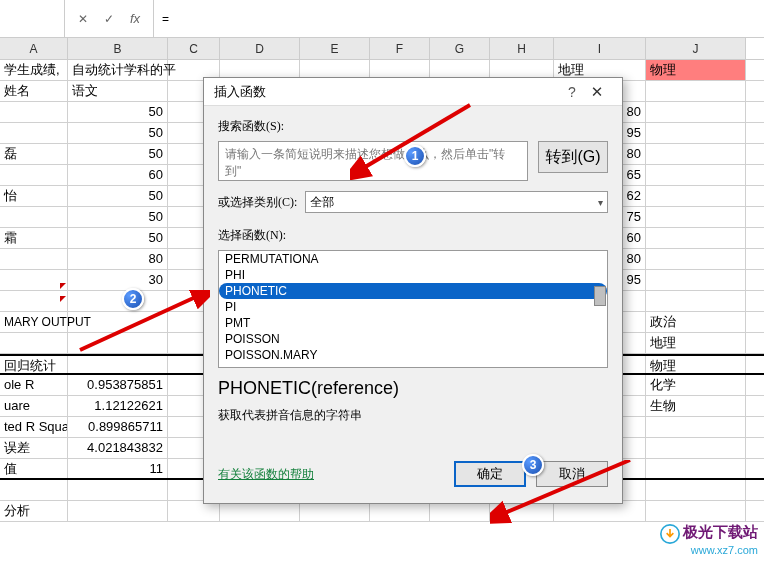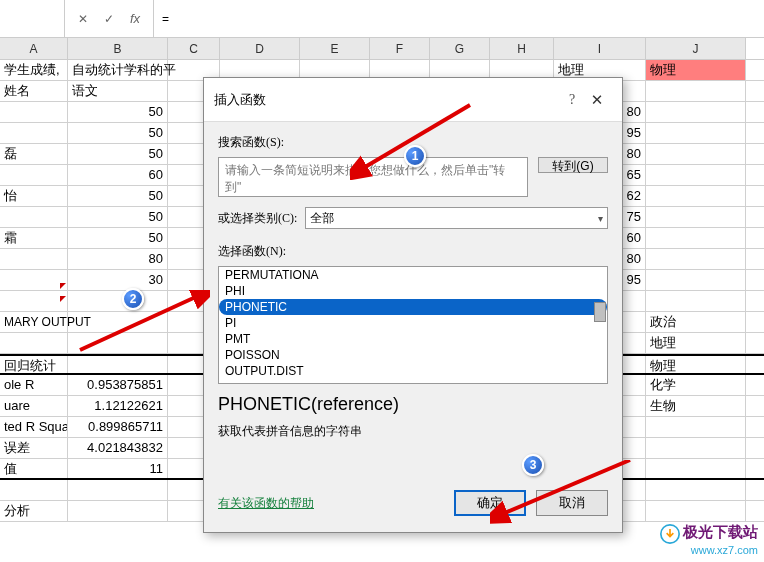--- a/index.html
+++ b/index.html
@@ -32,37 +32,37 @@
   .row { display: flex; height: 21px; border-bottom: 1px solid #d0d0d0; }
   .cell { border-right: 1px solid #d0d0d0; padding: 0 4px; line-height: 20px; overflow: hidden; white-space: nowrap; font-size: 13px; }
   .num { text-align: right; }
   .txt { text-align: left; }
   .header-row .cell { font-weight: normal; }
   .physics { background: #ff7e7e; color: #000; }
   
   .triangle { position: absolute; width: 0; height: 0; border-style: solid; border-width: 6px 6px 0 0; border-color: #c00 transparent transparent transparent; }
   
   .dialog { position: absolute; left: 203px; top: 77px; width: 420px; background: #f0f0f0; border: 1px solid #888; box-shadow: 3px 3px 10px rgba(0,0,0,0.3); z-index: 100; }
-  .dlg-title { height: 44px; display: flex; align-items: center; padding: 0 10px; background: #fff; border-bottom: 1px solid #ddd; font-family: Liberation Serif, serif; }
+  .dlg-title { height: 28px; display: flex; align-items: center; padding: 0 10px; background: #fff; border-bottom: 1px solid #ddd; }
   .dlg-title-text { flex: 1; font-size: 13px; }
   .dlg-help { width: 20px; text-align: center; font-size: 14px; color: #555; }
   .dlg-close { width: 30px; text-align: center; font-size: 15px; color: #333; }
   .dlg-body { padding: 12px 14px; }
   .dlg-label { font-size: 12px; margin-bottom: 6px; font-family: Liberation Serif, serif; }
   .search-row { display: flex; gap: 10px; align-items: flex-start; margin-bottom: 10px; }
   .search-input { flex: 1; height: 40px; border: 1px solid #999; background: #fff; padding: 4px 6px; font-size: 12px; color: #777; }
-  .goto-btn { width: 70px; height: 16px; border: 1px solid #999; background: #e5e5e5; font-size: 12px; }
+  .goto-btn { width: 70px; height: 32px; border: 1px solid #999; background: #e5e5e5; font-size: 16px; }
   .category-row { display: flex; align-items: center; gap: 8px; margin-bottom: 14px; }
   .category-select { flex: 1; height: 22px; border: 1px solid #999; background: #fff; padding: 8px 4px; font-size: 12px; display: flex; align-items: center; justify-content: space-between; }
   .chevron { font-size: 10px; color: #555; }
   .func-list { border: 1px solid #999; background: #fff; height: 118px; overflow-y: auto; margin-bottom: 10px; position: relative; }
   .func-item { padding: 1px 6px; font-size: 12px; }
   .func-item.selected { background: #0a64c8; color: #fff; border-radius: 8px; }
   .func-desc { font-size: 18px; margin-bottom: 8px; }
-  .func-help-text { font-size: 12px; margin-bottom: 50px; }
+  .func-help-text { font-size: 12px; margin-bottom: 37px; }
   .dlg-footer { display: flex; align-items: center; padding: 0 0 4px 0; }
   .help-link { color: #15803d; text-decoration: underline; font-size: 12px; }
   .spacer { flex: 1; }
   .dlg-btn { width: 72px; height: 26px; border: 1px solid #888; background: #e5e5e5; margin-left: 10px; font-size: 13px; }
   .dlg-btn.primary { border: 2px solid #0a64c8; }
   
   .badge { position: absolute; width: 22px; height: 22px; border-radius: 50%; background: radial-gradient(circle at 30% 30%, #5a9bff, #1a4fb0); border: 2px solid #fff; color: #fff; display: flex; align-items: center; justify-content: center; font-weight: bold; font-size: 12px; z-index: 200; box-shadow: 1px 1px 3px rgba(0,0,0,0.4); }
   
   .arrow { position: absolute; z-index: 150; }
   
@@ -395,21 +395,21 @@
       </div>
     </div>
     <div class="dlg-label">选择函数(N):</div>
     <div class="func-list">
       <div class="func-item">PERMUTATIONA</div>
       <div class="func-item">PHI</div>
       <div class="func-item selected">PHONETIC</div>
       <div class="func-item">PI</div>
       <div class="func-item">PMT</div>
       <div class="func-item">POISSON</div>
-      <div class="func-item">OUTPUT.DIST</div>
+      <div class="func-item">POISSON.MARY</div>
       <div class="scrollbar-thumb" style="top:35px;height:20px"></div>
     </div>
     <div class="func-desc">PHONETIC(reference)</div>
     <div class="func-help-text">获取代表拼音信息的字符串</div>
     <div class="dlg-footer">
       <a class="help-link">有关该函数的帮助</a>
       <span class="spacer"></span>
       <button class="dlg-btn primary">确定</button>
       <button class="dlg-btn">取消</button>
     </div>

